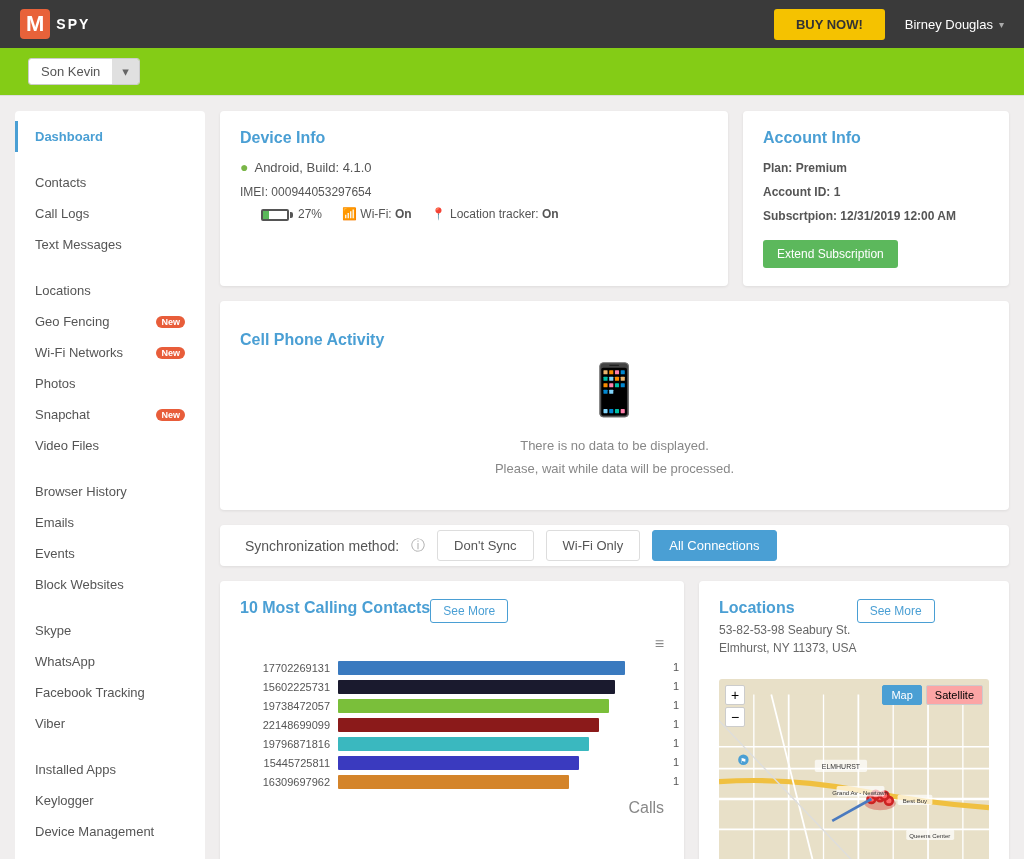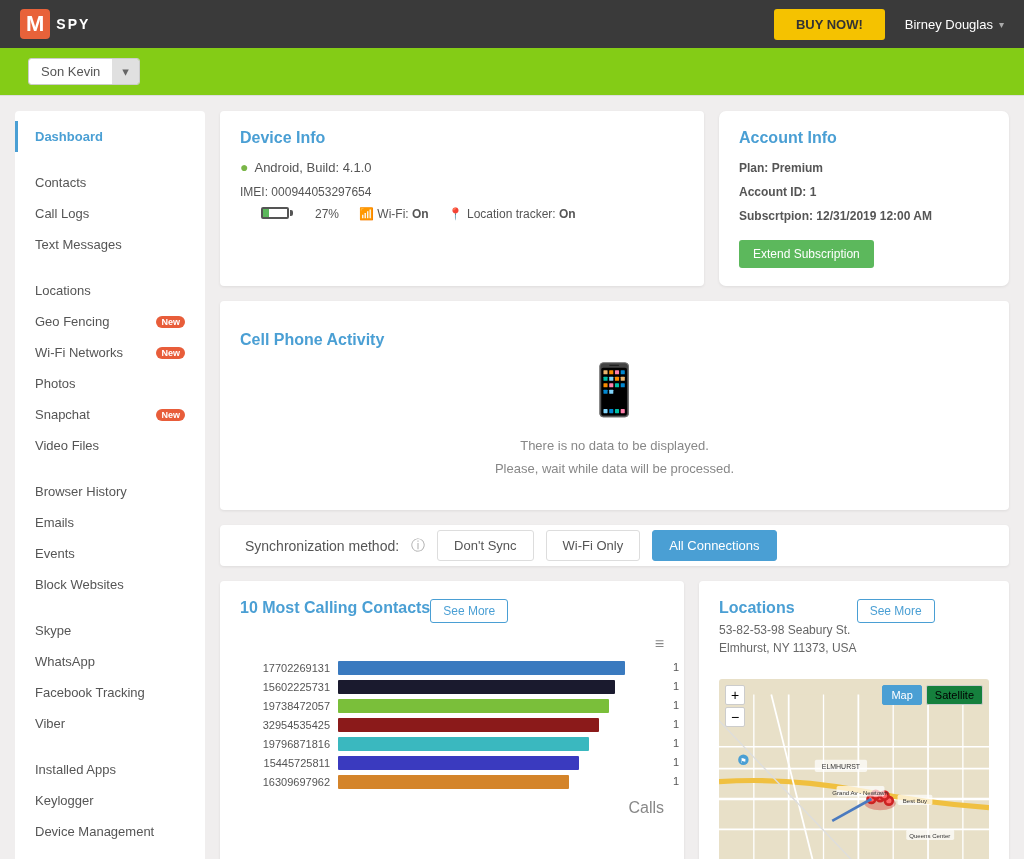--- a/index.html
+++ b/index.html
@@ -166,22 +166,22 @@
     .android-dot { color: #7ab648; font-size: 14px; }
     .device-row {
       display: flex;
       align-items: center;
       gap: 20px;
       font-size: 12px;
       color: #555;
     }
     .battery-bar {
       display: inline-flex;
-      align-items: flex-start;
-      gap: 22px;
+      align-items: flex-end;
+      gap: 5px;
       padding-left: 21px;
     }
     .battery-icon {
       display: inline-flex;
       align-items: center;
     }
     .battery-body {
       width: 28px;
       height: 12px;
       border: 2px solid #555;
@@ -199,22 +199,21 @@
       height: 6px;
       background: #555;
       border-radius: 0 2px 2px 0;
       margin-left: 1px;
     }
     .wifi-icon { color: #4a9fd4; }
     .location-icon { color: #e05a3a; }
 
     
     .account-card {
-      width: 290px;
-      border-radius: 7px;
+      width: 266px;
     }
     .account-row {
       font-size: 12px;
       color: #555;
       margin-bottom: 5px;
       line-height: 1.6;
     }
     .account-row span { font-weight: bold; }
     .extend-btn {
       background: #5cb85c;
@@ -369,21 +368,21 @@
       height: 100%;
     }
     .map-controls {
       position: absolute;
       top: 6px;
       right: 6px;
       display: flex;
       gap: 4px;
     }
     .map-btn {
-      background: #15803d;
+      background: #fca5a5;
       border: 1px solid #ccc;
       padding: 3px 8px;
       font-size: 11px;
       cursor: pointer;
       border-radius: 2px;
     }
     .map-btn.active {
       background: #4a9fd4;
       color: white;
       border-color: #4a9fd4;
@@ -606,21 +605,21 @@
               </div>
             </div>
             <div class="bar-row">
               <div class="bar-label">19738472057</div>
               <div class="bar-container">
                 <div class="bar-fill" style="background: rgb(122, 191, 58); width: 83%;"></div>
                 <span class="bar-value">1</span>
               </div>
             </div>
             <div class="bar-row">
-              <div class="bar-label">32954535425</div>
+              <div class="bar-label">22148699099</div>
               <div class="bar-container">
                 <div class="bar-fill" style="background: rgb(139, 26, 26); width: 80%;"></div>
                 <span class="bar-value">1</span>
               </div>
             </div>
             <div class="bar-row">
               <div class="bar-label">19796871816</div>
               <div class="bar-container">
                 <div class="bar-fill" style="background: rgb(58, 184, 191); width: 77%;"></div>
                 <span class="bar-value">1</span>

